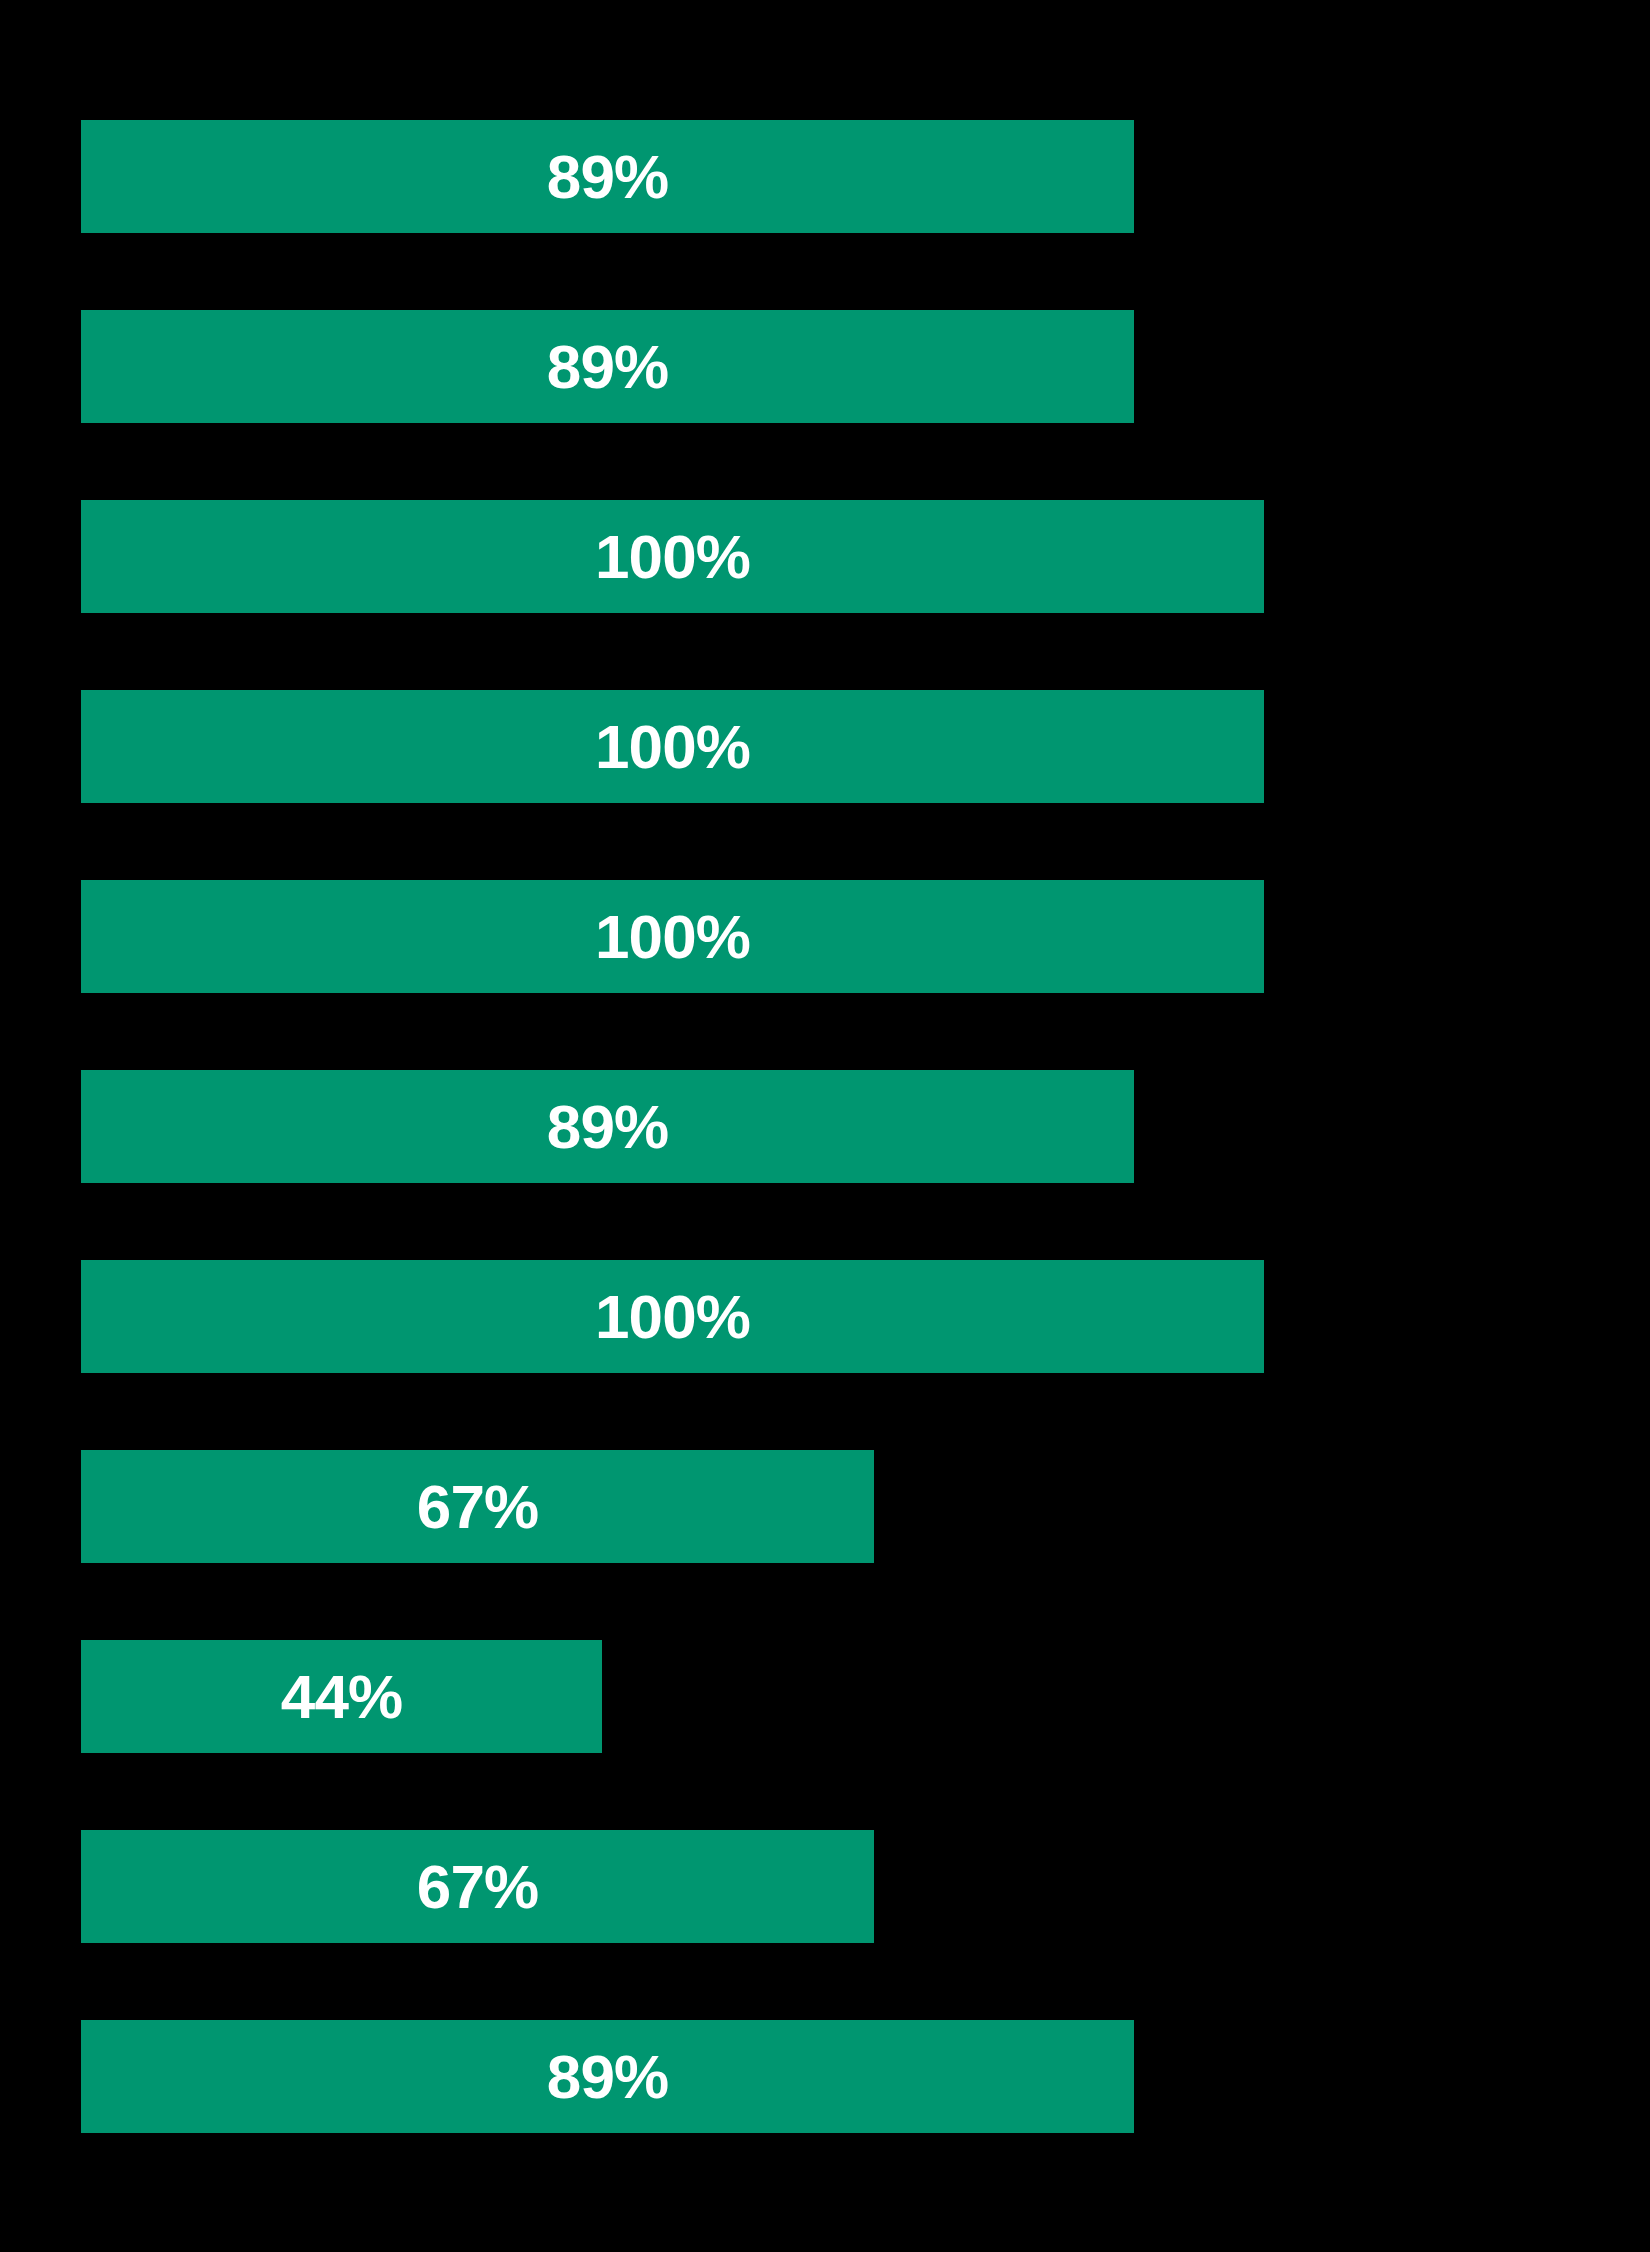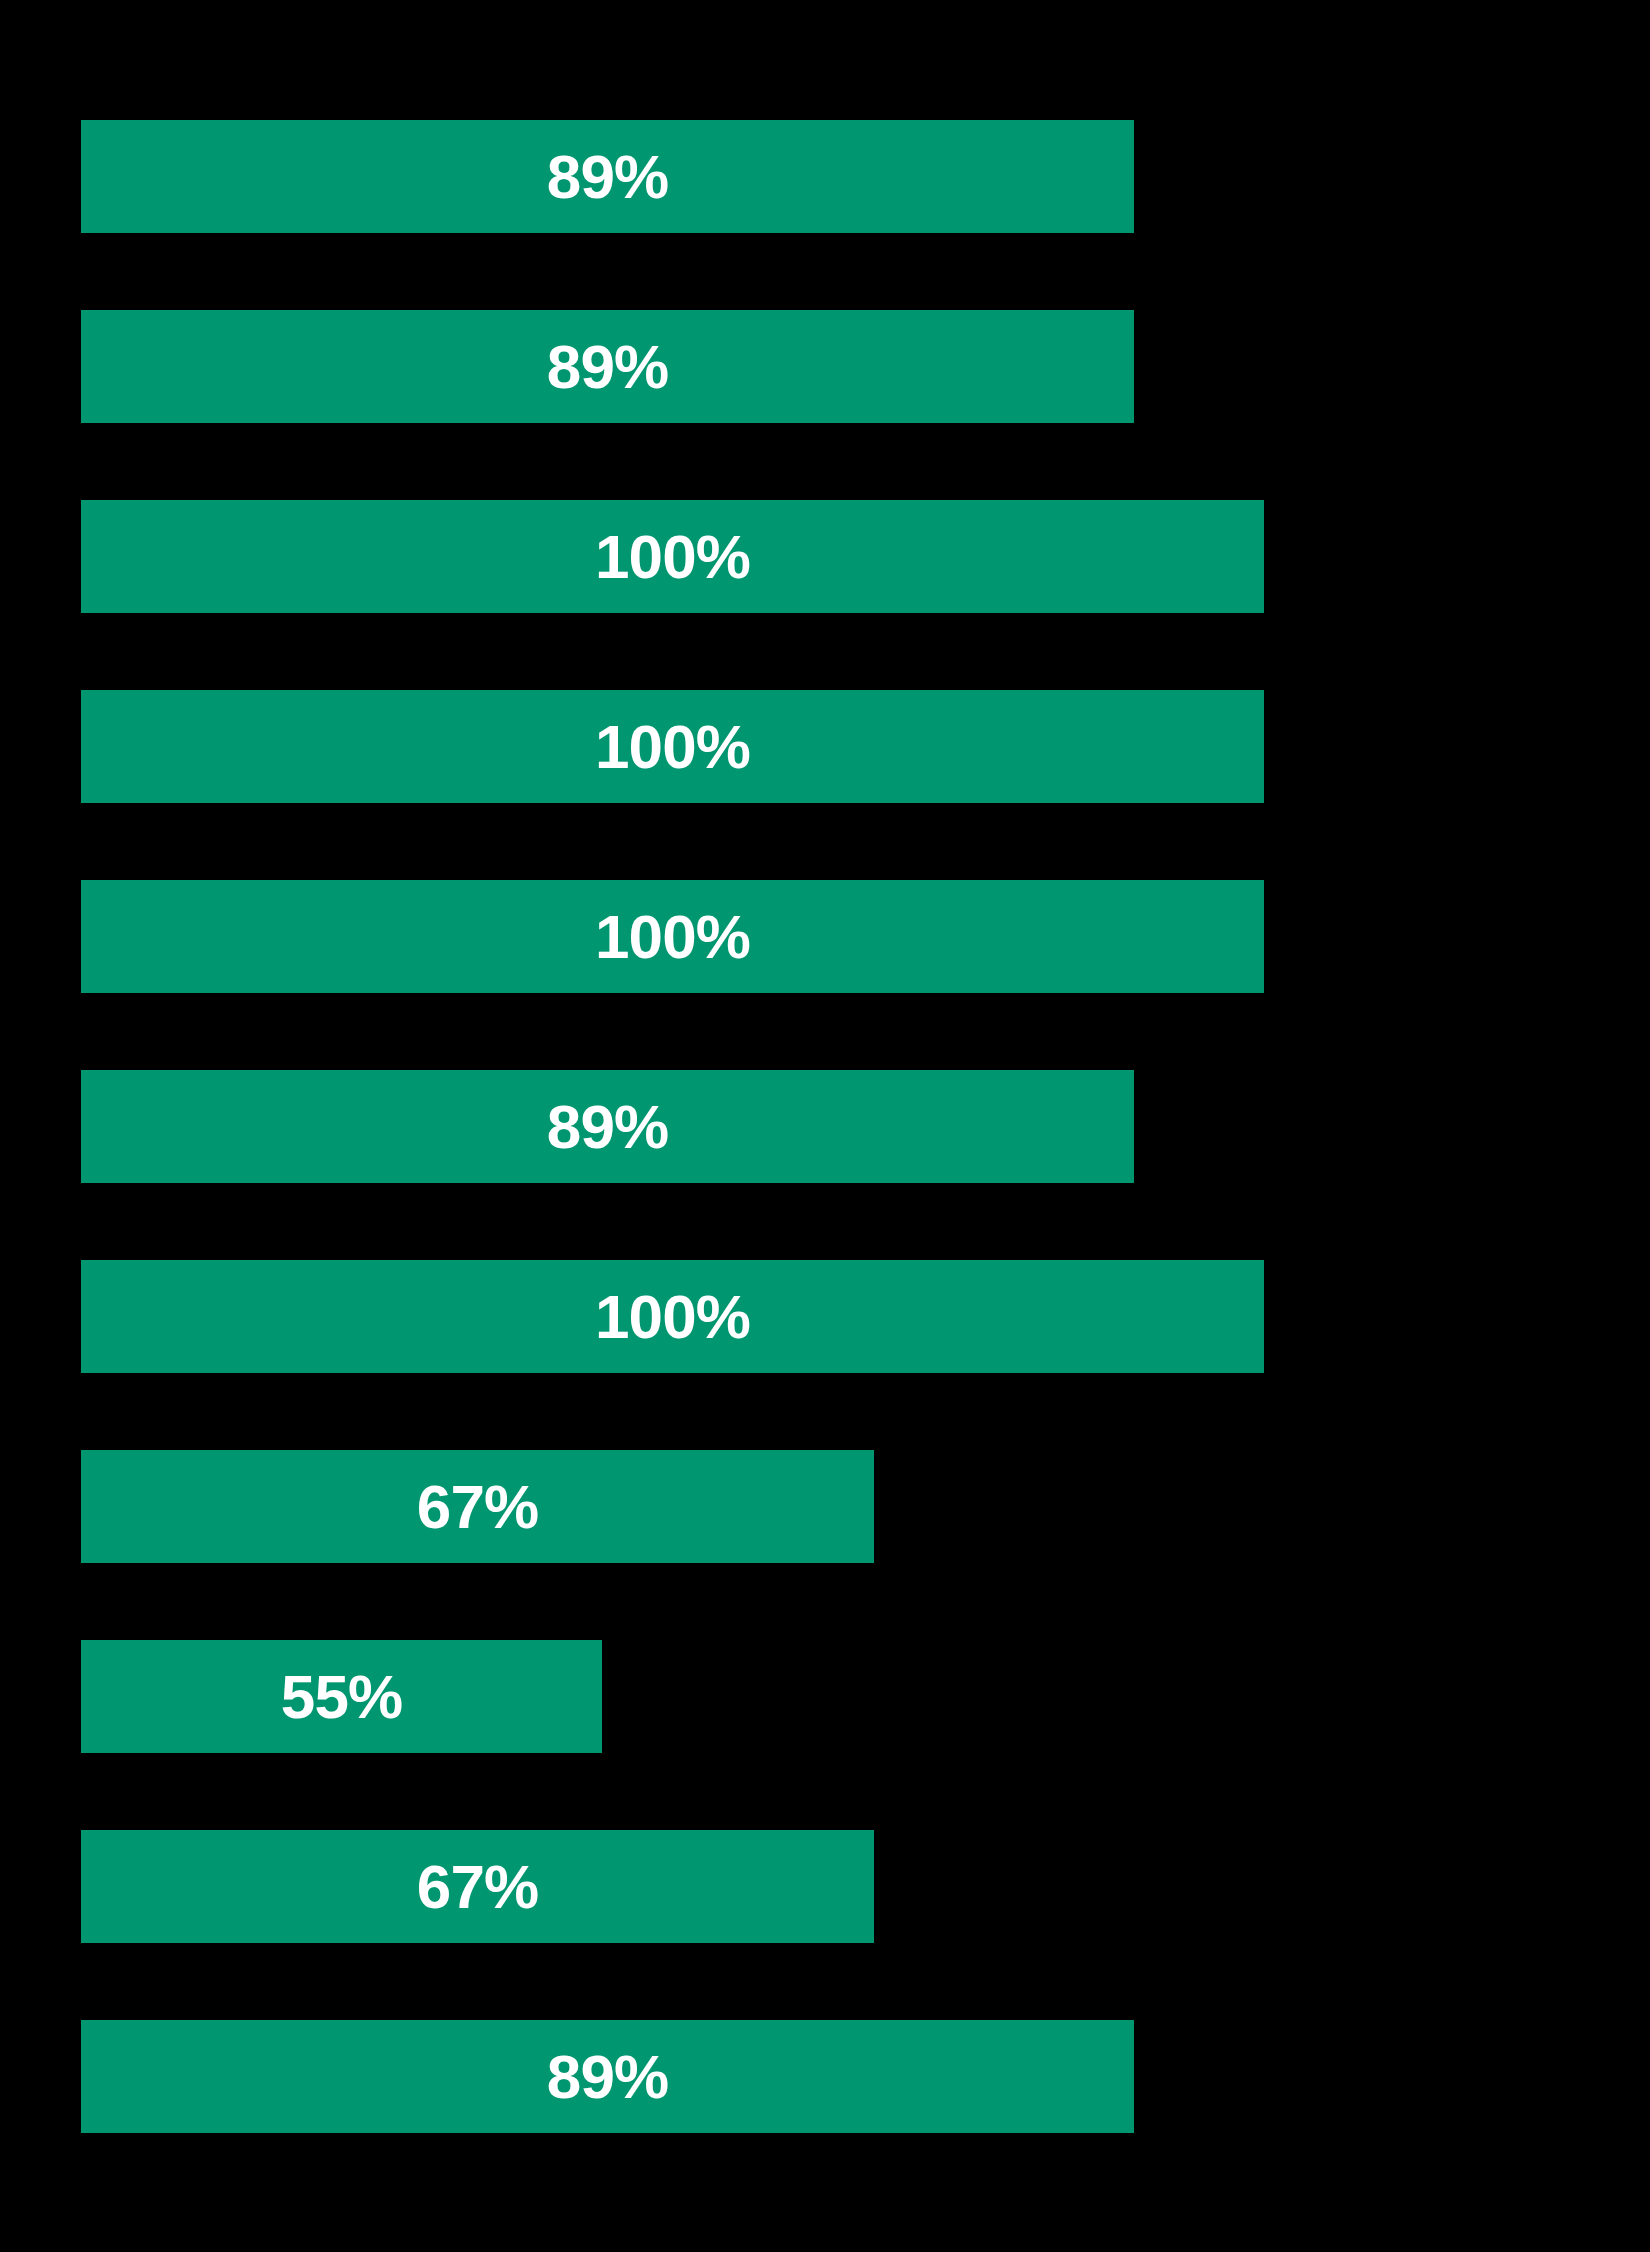--- a/index.html
+++ b/index.html
@@ -85,21 +85,21 @@
       <div class="bar-row" style="top: 1260px; width: 1183px;">
         <div class="bar" style="width: 1183px; background: rgb(0, 150, 112);"></div>
         <div class="bar-label" style="color: rgb(255, 255, 255);">100%</div>
       </div>
       <div class="bar-row" style="top: 1450px; width: 793px;">
         <div class="bar" style="width: 793px; background: rgb(0, 150, 112);"></div>
         <div class="bar-label" style="color: rgb(255, 255, 255);">67%</div>
       </div>
       <div class="bar-row" style="top: 1640px; width: 521px;">
         <div class="bar" style="width: 521px; background: rgb(0, 150, 112);"></div>
-        <div class="bar-label" style="color: rgb(255, 255, 255);">55%</div>
+        <div class="bar-label" style="color: rgb(255, 255, 255);">44%</div>
       </div>
       <div class="bar-row" style="top: 1830px; width: 793px;">
         <div class="bar" style="width: 793px; background: rgb(0, 150, 112);"></div>
         <div class="bar-label" style="color: rgb(255, 255, 255);">67%</div>
       </div>
       <div class="bar-row" style="top: 2020px; width: 1053px;">
         <div class="bar" style="width: 1053px; background: rgb(0, 150, 112);"></div>
         <div class="bar-label" style="color: rgb(255, 255, 255);">89%</div>
       </div>
     </div>

